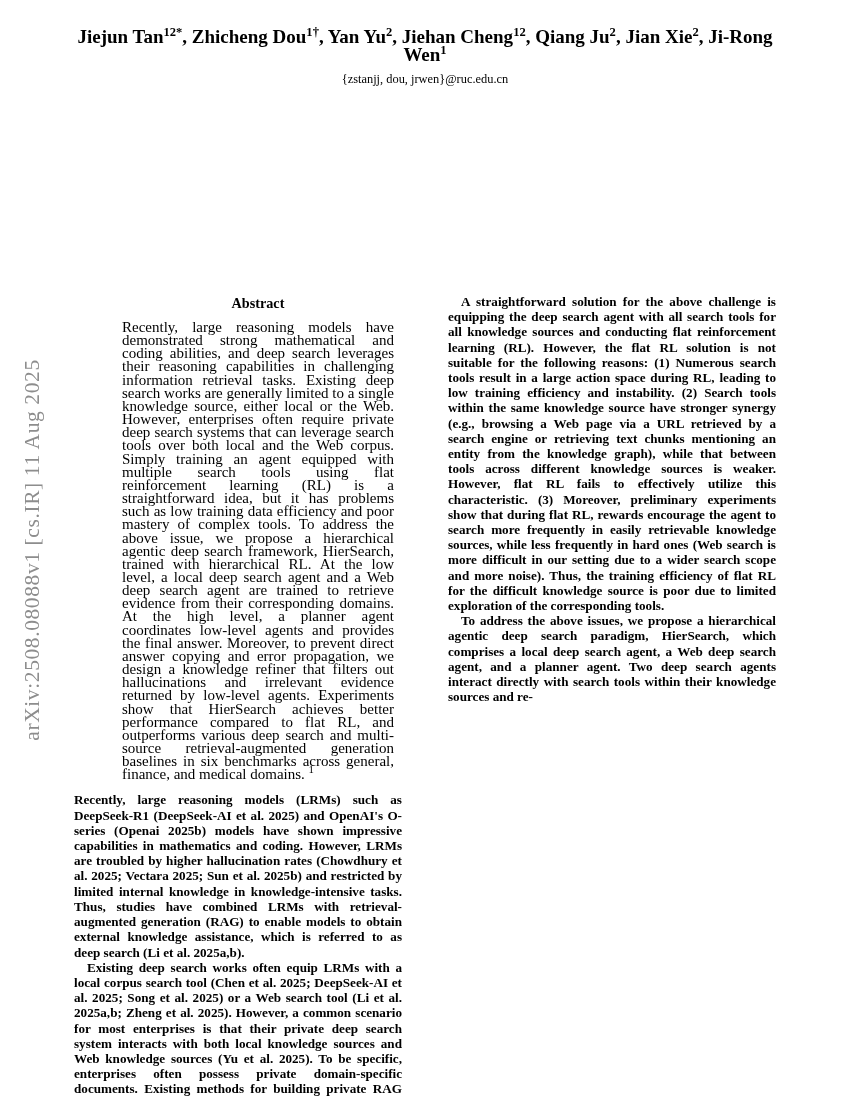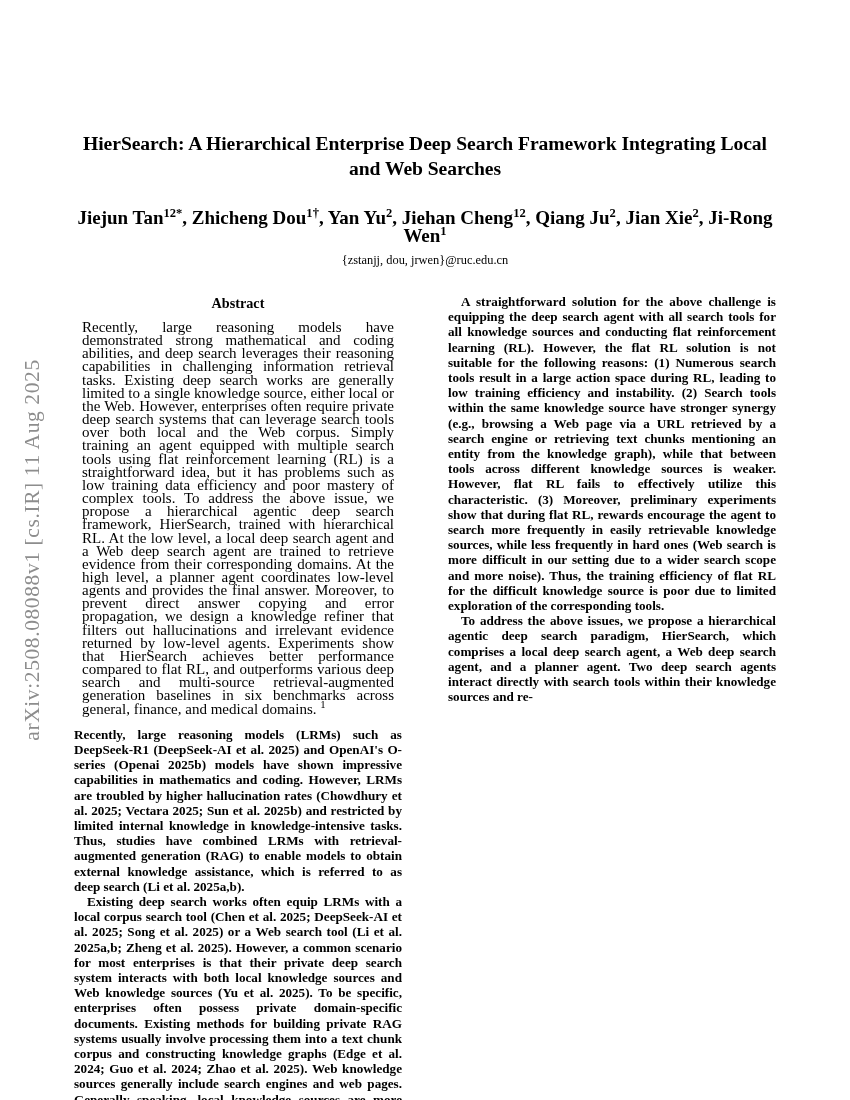--- a/index.html
+++ b/index.html
@@ -107,20 +107,21 @@
     text-align: center;
     font-weight: bold;
     font-size: 14.2px;
     margin: 0;
     line-height: 18px;
   }
 
   
   .abstract-wrap {
     padding: 0 8px;
+    margin-left: 40px;
   }
   .abstract-body {
     font-size: 15px;
     line-height: 13.15px;
     text-align: justify;
     text-justify: inter-word;
     hyphens: manual;
     margin: 9px 0 0 0;
   }
   .abstract-body sup {
@@ -148,21 +149,20 @@
 </style>
 </head>
 <body>
 
 <div class="arxiv-stamp">
   <span class="vtext">arXiv:2508.08088v1  [cs.IR]  11 Aug 2025</span>
 </div>
 
 <div class="page">
 
-  <h1 class="title">HierSearch: A Hierarchical Enterprise Deep Search Framework Integrating Local and Web Searches</h1>
 
   <p class="authors">Jiejun Tan<sup>12*</sup>, Zhicheng Dou<sup>1†</sup>, Yan Yu<sup>2</sup>, Jiehan Cheng<sup>12</sup>, Qiang Ju<sup>2</sup>, Jian Xie<sup>2</sup>, Ji-Rong Wen<sup>1</sup></p>
 
   <div class="affil">
     <span class="line">{zstanjj, dou, jrwen}@ruc.edu.cn</span>
   </div>
 
   <div class="columns">
 
     <div class="col col-left">

